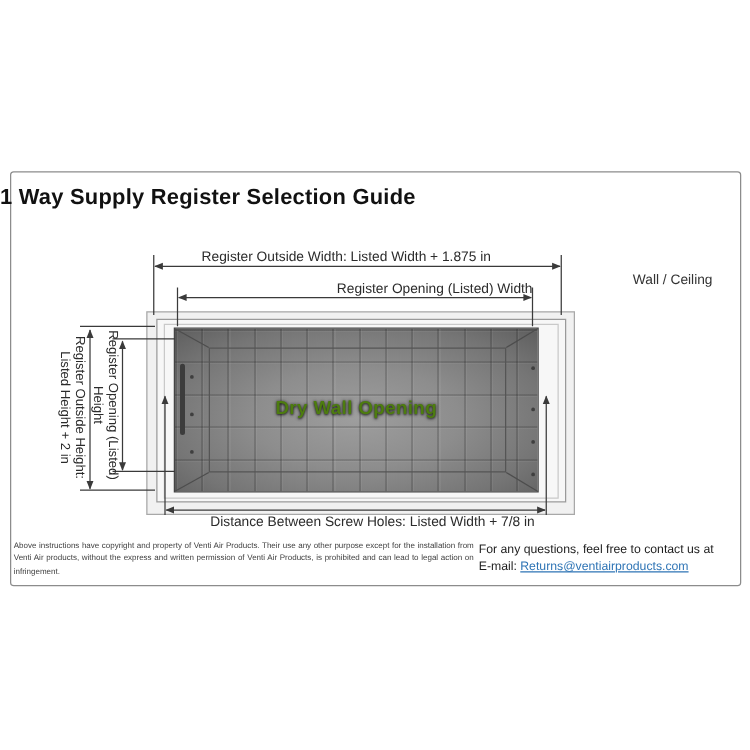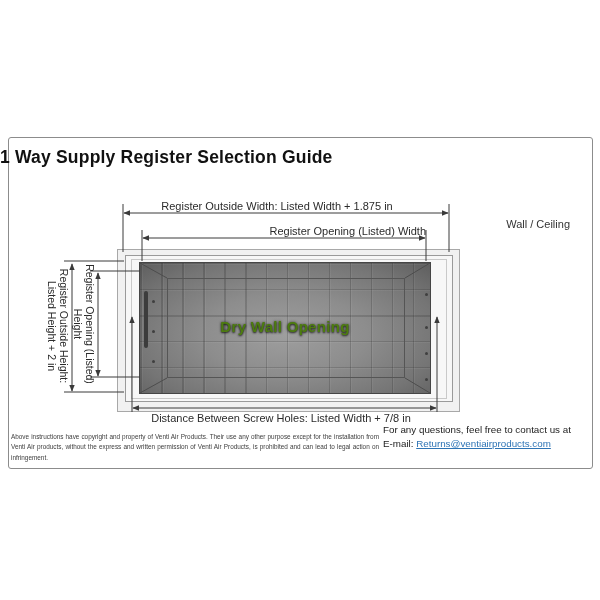--- a/index.html
+++ b/index.html
@@ -55,33 +55,33 @@
     font-size:15px;font-weight:bold;color:#4d7c0f;
     text-shadow:0 1px 2px rgba(0,0,0,.7), 0 0 3px rgba(0,0,0,.5);
     letter-spacing:.3px;
   }
   svg.overlay{position:absolute;left:0;top:0;z-index:5;}
   .dim-label{
     position:absolute;font-size:11px;color:#2b2b2b;text-align:center;z-index:6;
   }
   .dim-outside-width{left:114px;top:200px;width:326px;}
   .dim-opening-width{left:142px;top:225px;width:284px;text-align:right;}
-  .dim-screw{left:106px;top:412px;width:350px;}
+  .dim-screw{left:123px;top:412px;width:350px;}
   .vlabel{
     position:absolute;z-index:6;font-size:10.5px;color:#2b2b2b;text-align:center;
     line-height:12px;transform:rotate(90deg);
   }
   .vlabel-outer{left:-17px;top:314px;width:150px;height:24px;}
   .vlabel-inner{left:21px;top:312px;width:126px;height:24px;}
   .copyright{
     position:absolute;left:11px;top:432px;width:368px;
     font-size:6.4px;line-height:1.62;color:#3d3d3d;text-align:justify;z-index:6;
   }
   .contact{
-    position:absolute;left:383px;top:423px;width:202px;
+    position:absolute;left:383px;top:433px;width:202px;
     font-size:9.8px;line-height:14px;color:#1c1c1c;z-index:6;
   }
   .contact a{text-decoration:underline;}
 </style>
 </head>
 <body>
 
 <div class="frame"></div>
 
 <div class="title">1 Way Supply Register Selection Guide</div>

